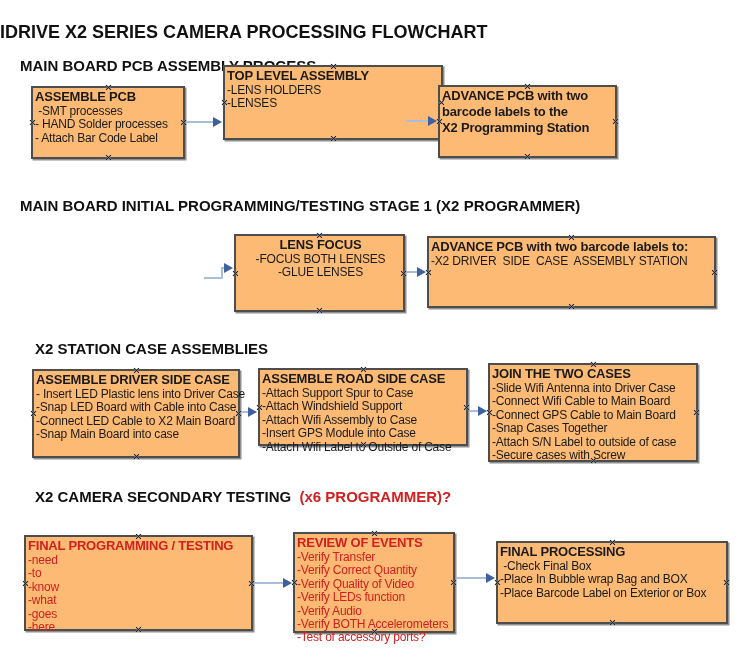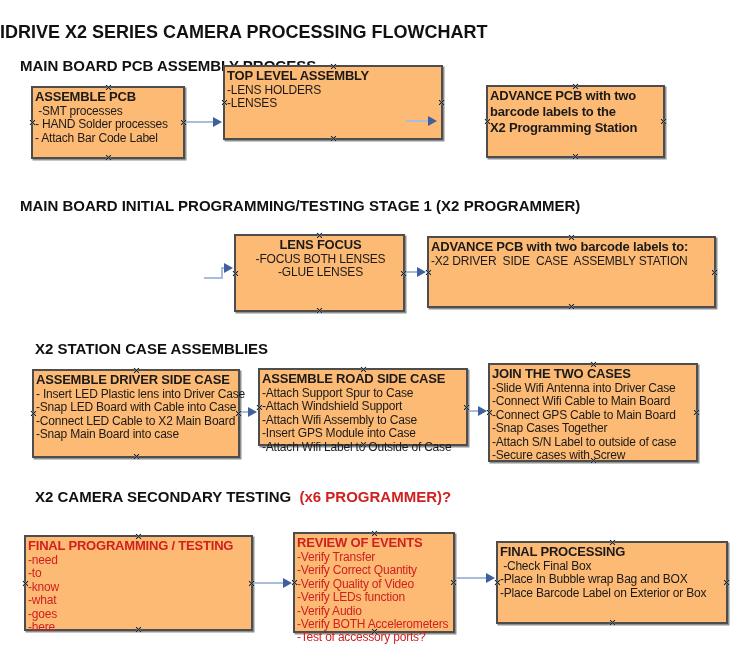--- a/index.html
+++ b/index.html
@@ -72,21 +72,21 @@
   <div class="box" style="left:223px;top:65px;width:220px;height:75px;">
     <span class="handle h-top"></span>
     <span class="handle h-bottom"></span>
     <span class="handle h-left"></span>
     <span class="handle h-right"></span>
     <div class="box-title">TOP LEVEL ASSEMBLY</div>
     <div class="box-item">-LENS HOLDERS</div>
     <div class="box-item">-LENSES</div>
   </div>
 
-  <div class="box" style="left:438px;top:85px;width:179px;height:73px;margin-left:48px;">
+  <div class="box" style="left:438px;top:85px;width:179px;height:73px;">
     <span class="handle h-top"></span>
     <span class="handle h-bottom"></span>
     <span class="handle h-left"></span>
     <span class="handle h-right"></span>
     <div class="box-title">ADVANCE PCB with two
 barcode labels to the
  X2 Programming Station</div>
   </div>
 
   <div>

